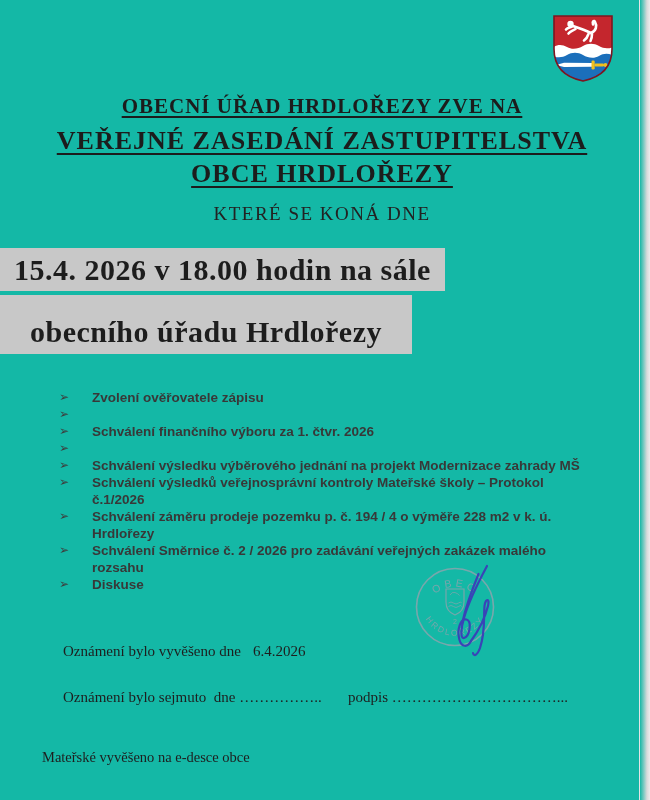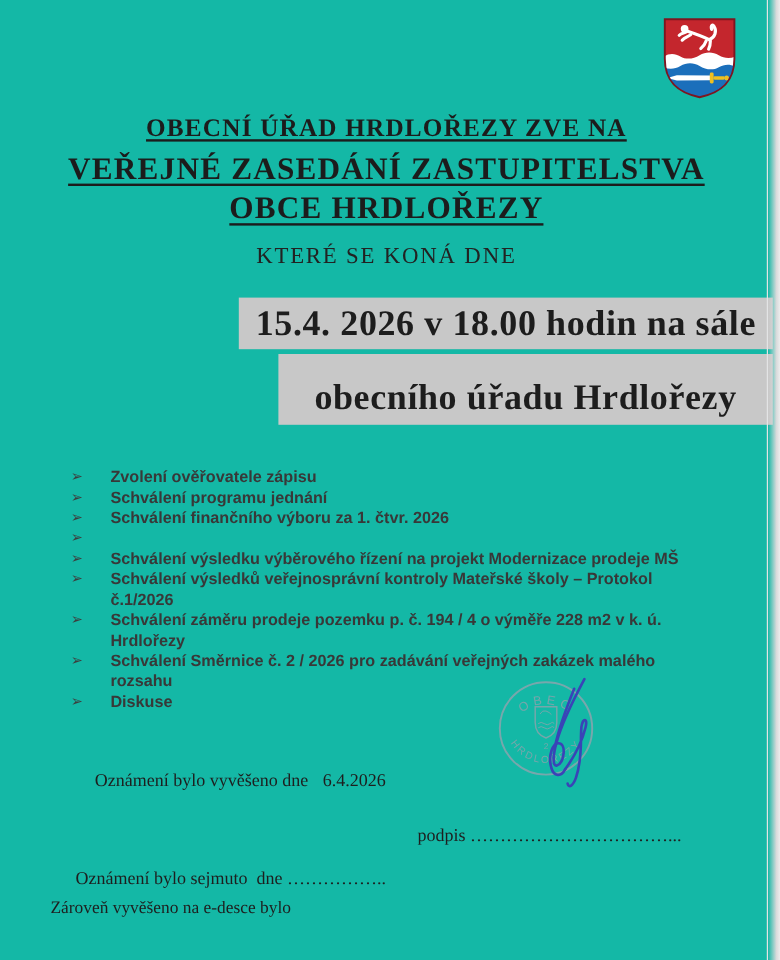--- a/index.html
+++ b/index.html
@@ -27,21 +27,21 @@
     font-size:26px; font-weight:bold; letter-spacing:1px; color:#1c1c1c;
     text-decoration:underline; text-decoration-thickness:2px; text-underline-offset:4px;
   }
   .title-big.l1 { top:126px; }
   .title-big.l2 { top:159px; }
   .subtitle {
     top:203px; font-size:19px; font-weight:normal; letter-spacing:1.5px; color:#222;
   }
 
   
-  .dateblock { top:248px; left:0; width:644px; text-align:right; line-height:40px; }
+  .dateblock { top:248px; left:0; width:644px; text-align:left; line-height:40px; }
   .dateblock .hl {
     display:inline-block; background:#c8c8c8; color:#1d1d1d;
     font-size:30px; font-weight:bold; letter-spacing:0.5px;
   }
   .dateblock .hl.row1 { padding:2px 14px 1px 14px; }
   .dateblock .hl.row2 { padding:17px 30px 2px 30px; }
 
   .program {
     top:343px; font-size:18px; font-weight:bold; letter-spacing:0.5px; white-space:pre;
     text-decoration:underline; text-decoration-thickness:1.5px; text-underline-offset:3px;
@@ -55,23 +55,23 @@
   .agenda .bullet {
     flex:0 0 33px; font-size:12px; line-height:17px; color:#3d3d3d; padding-left:2px;
     font-family:"DejaVu Sans", sans-serif;
   }
   .agenda .item-text {
     font-size:13.5px; line-height:17px; font-weight:bold; color:#383838;
   }
 
   
   .foot { font-size:15px; color:#1e1e1e; white-space:pre; }
-  .f1-label { left:79px;  top:643px; }
+  .f1-label { left:63px;  top:643px; }
   .f1-sig   { left:348px; top:643px; }
-  .f2-label { left:63px;  top:725px; }
+  .f2-label { left:63px;  top:689px; }
   .f2-sig   { left:348px; top:689px; }
   .f3-note  { left:42px;  top:749px; font-size:14.5px; }
   .foot .date-val { margin-left:12px; }
 
   .crest-wrap { left:551px; top:13px; width:64px; height:70px; }
   .stamp-wrap { left:405px; top:560px; width:100px; height:100px; }
 </style>
 </head>
 <body>
 
@@ -120,32 +120,31 @@
   </div>
 
 
   <ul class="abs agenda">
     <li>
         <span class="bullet">➢</span>
         <span class="item-text">Zvolení ověřovatele zápisu</span>
       </li>
     <li>
         <span class="bullet">➢</span>
-        <span class="item-text">Schválení programu jednání</span>
       </li>
     <li>
         <span class="bullet">➢</span>
         <span class="item-text">Schválení finančního výboru za 1. čtvr. 2026</span>
       </li>
     <li>
         <span class="bullet">➢</span>
       </li>
     <li>
         <span class="bullet">➢</span>
-        <span class="item-text">Schválení výsledku výběrového řízení na projekt Modernizace prodeje MŠ</span>
+        <span class="item-text">Schválení výsledku výběrového jednání na projekt Modernizace zahrady MŠ</span>
       </li>
     <li>
         <span class="bullet">➢</span>
         <span class="item-text">Schválení výsledků veřejnosprávní kontroly Mateřské školy – Protokol č.1/2026</span>
       </li>
     <li>
         <span class="bullet">➢</span>
         <span class="item-text">Schválení záměru prodeje pozemku p. č. 194 / 4 o výměře 228 m2 v k. ú. Hrdlořezy</span>
       </li>
     <li>
@@ -156,21 +155,21 @@
         <span class="bullet">➢</span>
         <span class="item-text">Diskuse</span>
       </li>
   </ul>
 
   <div class="abs foot f1-label"><span>Oznámení bylo vyvěšeno dne</span><span class="date-val">6.4.2026</span></div>
 
   <div class="abs foot f2-label">Oznámení bylo sejmuto  dne ……………..</div>
   <div class="abs foot f2-sig">podpis ……………………………...</div>
 
-  <div class="abs foot f3-note">Zároveň vyvěšeno na e-desce bylo</div>
+  <div class="abs foot f3-note">Mateřské vyvěšeno na e-desce obce</div>
 
   <div class="abs stamp-wrap">
     <svg width="100" height="100" viewBox="0 0 100 100">
       <defs>
         <path id="arcTop" d="M 20,50 A 31,31 0 0 1 80,50"></path>
         <path id="arcBot" d="M 17,50 A 34,34 0 0 0 83,50"></path>
       </defs>
       <g opacity="0.75">
         <circle cx="50" cy="47" r="38.5" fill="none" stroke="#9aa2ae" stroke-width="1.6"></circle>
         <text font-family="Liberation Sans, sans-serif" font-size="10.5" letter-spacing="3.5" fill="#98a0ac">

